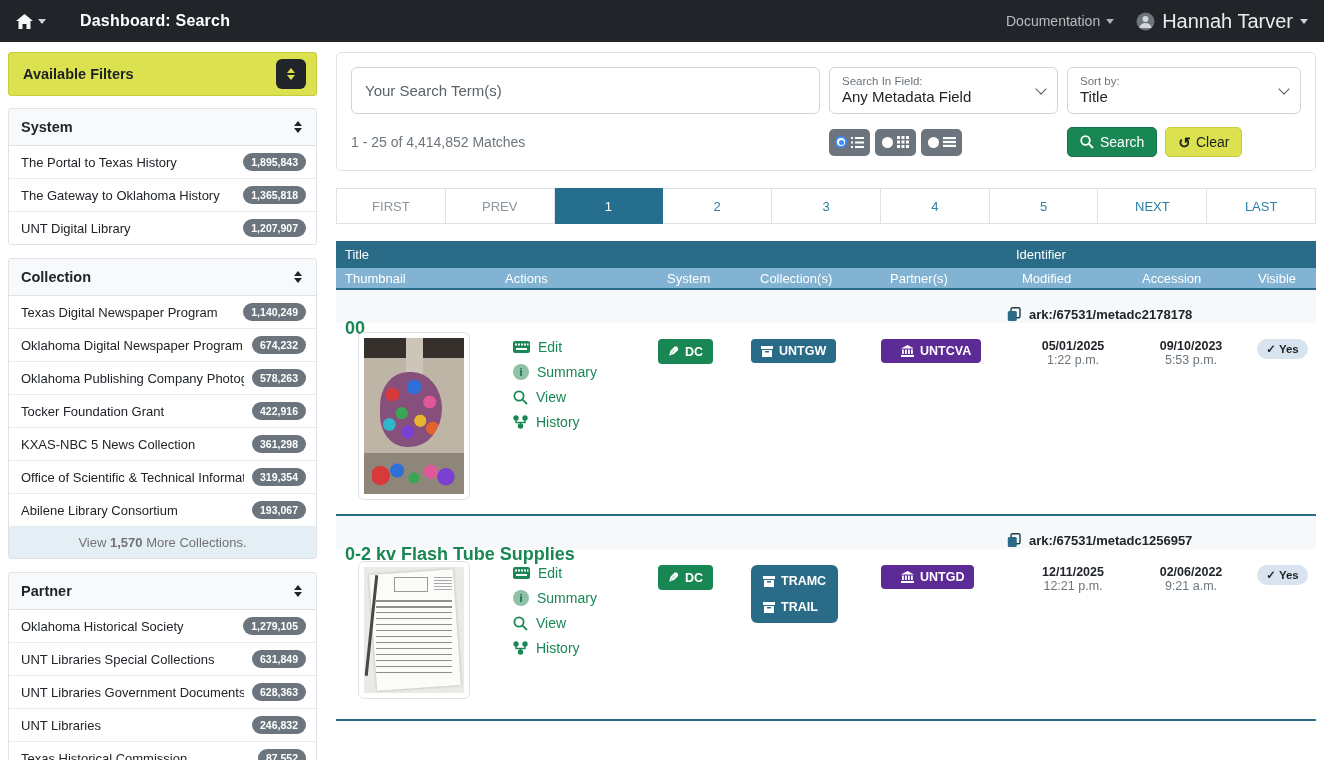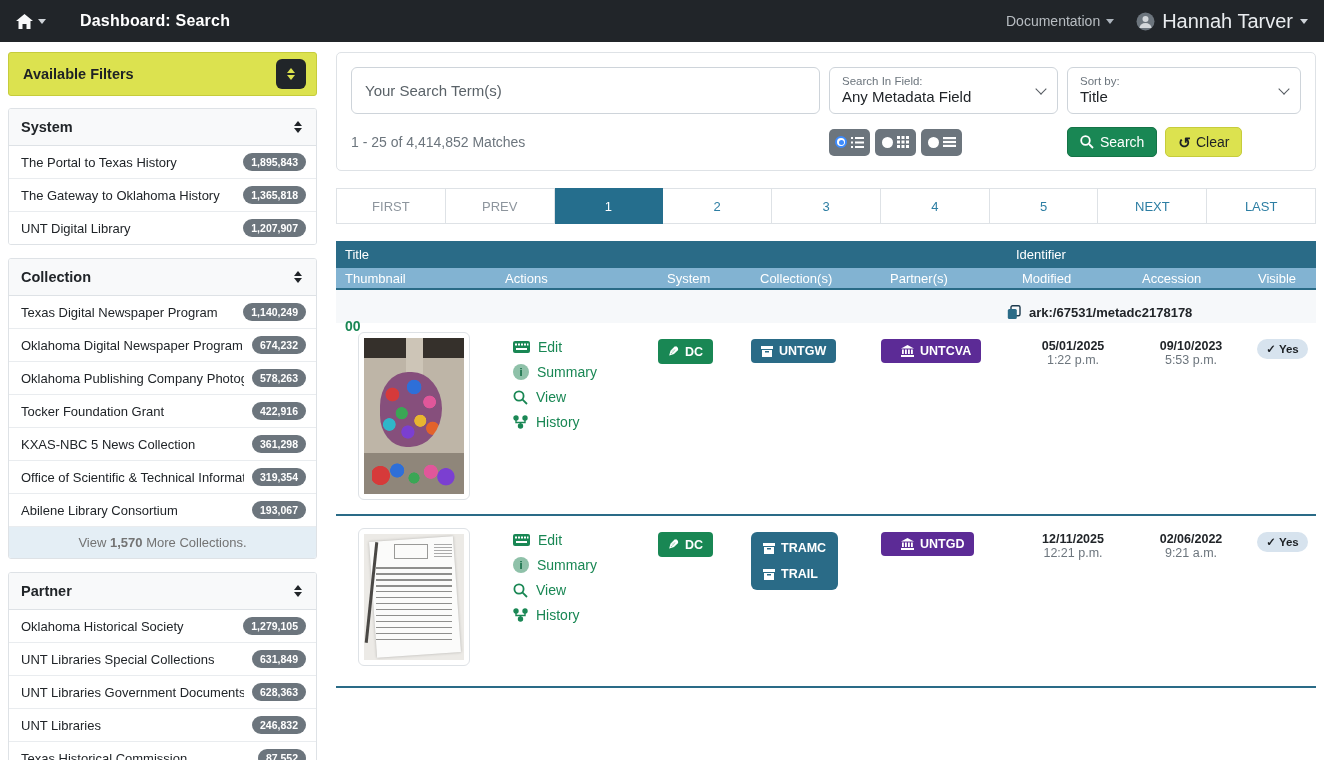--- a/index.html
+++ b/index.html
@@ -122,21 +122,21 @@
   .pg.active { background:#256e8d; color:#fff; border-color:#256e8d; }
 
   
   .thead1 { background:#2a6b87; color:#fff; display:grid; grid-template-columns:671px 1fr; height:27px; align-items:center; font-size:13px; }
   .thead1 > div { padding-left:9px; }
   .thead2 { background:#82b3d2; color:#fff; display:grid; grid-template-columns:160px 162px 93px 130px 132px 120px 116px 1fr; height:20px; align-items:center; font-size:13px; }
   .thead2 > div { padding-left:9px; }
 
   .group { border-top:2px solid #2a6b87; }
   .g-title { background:#f6f8fa; display:grid; grid-template-columns:671px 1fr; align-items:center; height:33px; }
-  .g-name { padding-left:9px; font-size:14px; font-weight:bold; color:#198754; cursor:pointer;margin-top:28px; }
+  .g-name { padding-left:9px; font-size:18px; font-weight:bold; color:#198754; cursor:pointer;margin-top:28px; }
   .g-ark { display:flex; align-items:center; gap:8px; font-size:13px; font-weight:bold; color:#212529; }
   .g-row { display:grid; grid-template-columns:160px 162px 93px 130px 132px 120px 116px 1fr; padding:9px 0 14px 0; }
 
   .thumb-card {
     margin-left:22px; background:#fff; border:1px solid #dee2e6; border-radius:6px;
     padding:5px; cursor:pointer;
   }
   .thumb-card.tall { width:112px; height:168px; }
   .thumb-card.short { width:112px; height:138px; margin-top:3px; }
   .thumb-inner { width:100%; height:100%; overflow:hidden; position:relative; }
@@ -560,20 +560,32 @@
           <div class="vis">
             <span class="yes-pill">
               <span>✓</span>
               <span>Yes</span>
             </span>
           </div>
         </div>
       </div>
 
       <div class="group">
+        <div class="g-title">
+          <div class="g-name">0-2 kv Flash Tube Supplies</div>
+          <div class="g-ark">
+            <span>
+              <svg width="14" height="15" viewBox="0 0 14 15">
+                  <rect x="4" y="0.8" width="9" height="10" rx="1.5" fill="none" stroke="#1d3a4d" stroke-width="1.4"></rect>
+                  <rect x="0.8" y="4" width="9" height="10" rx="1.5" fill="#2a6b87"></rect>
+                </svg>
+            </span>
+            <span>ark:/67531/metadc1256957</span>
+          </div>
+        </div>
         <div class="g-row">
           <div>
             <div class="thumb-card short">
               <div class="thumb-inner">
                   <div class="art-doc">
                     <div class="paper"></div>
                     <div class="hdr"></div>
                     <div class="hdr2"></div>
                     <div class="lines"></div>
                     <div class="bar"></div>

